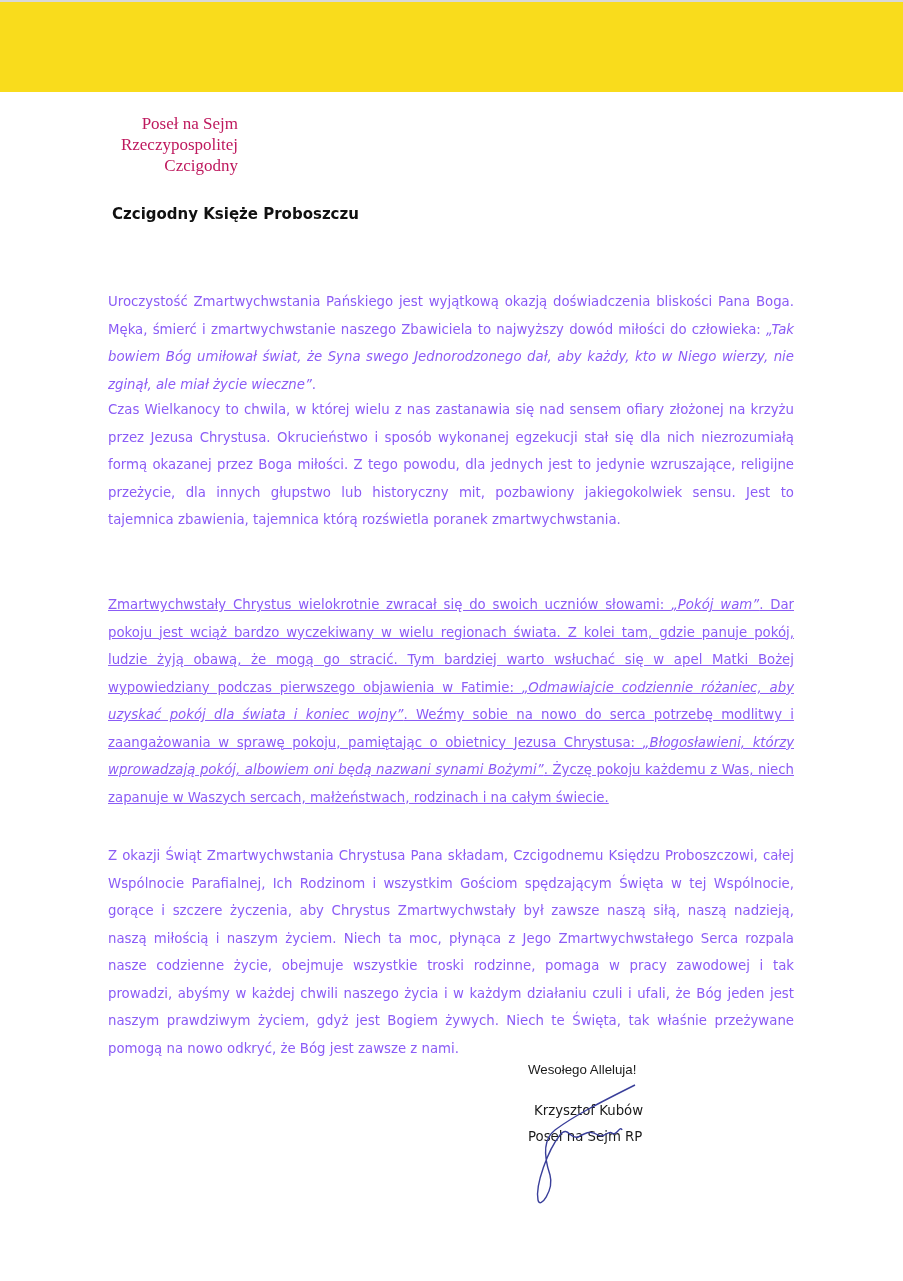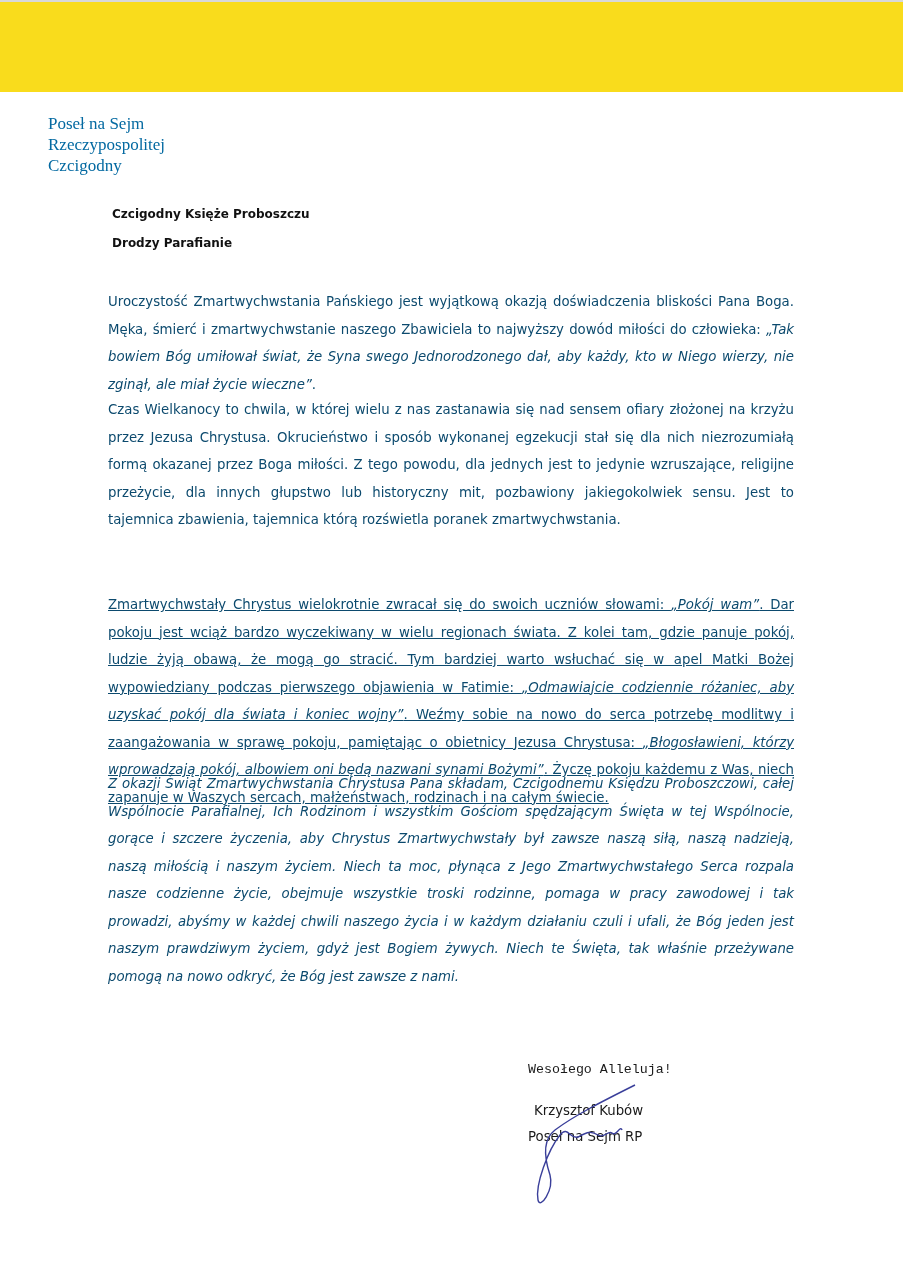--- a/index.html
+++ b/index.html
@@ -1,50 +1,49 @@
 <!DOCTYPE html>
 <html><head>
 <meta charset="utf-8">
 <style>
   html, body { margin: 0; padding: 0; background: #ffffff; }
   body { width: 903px; height: 1281px; position: relative; overflow: hidden; }
   .band { position: absolute; left: 0; top: 0; width: 903px; height: 90px; background: #f9dc1c; border-top: 2px solid #d8d8d8; }
-  .sender { position: absolute; left: 48px; top: 113px; width: 190px; text-align: left;
-            font-family: "Liberation Serif", serif; font-size: 17px; line-height: 21px; color: #0369a1; }
+  .sender { position: absolute; left: 48px; top: 113px; width: 190px; text-align: right;
+            font-family: "Liberation Serif", serif; font-size: 17px; line-height: 21px; color: #be185d; }
   .salutation { position: absolute; left: 112px; top: 200px; font-family: "DejaVu Sans", sans-serif;
-                font-weight: bold; font-size: 12px; line-height: 29px; color: #111; }
+                font-weight: bold; font-size: 15px; line-height: 29px; color: #111; }
   .body-text { position: absolute; left: 108px; width: 686px; font-family: "DejaVu Sans", sans-serif;
-               font-size: 13.3px; line-height: 27.5px; color: #0c4a6e; text-align: justify; }
+               font-size: 13.3px; line-height: 27.5px; color: #8b5cf6; text-align: justify; }
   .p1 { top: 288px; }
   .p2 { top: 396px; }
   .p3 { top: 591px; text-decoration: underline; }
-  .p4 { top: 770px; font-style: italic; }
+  .p4 { top: 842px; }
   .body-text p { margin: 0; }
   i { font-style: italic; }
-  .closing { position: absolute; left: 528px; top: 1060px; font-family: Liberation Mono, monospace;
+  .closing { position: absolute; left: 528px; top: 1060px; font-family: Liberation Sans, sans-serif;
              font-size: 13.3px; line-height: 20px; color: #1a1a1a; }
   .name { position: absolute; left: 534px; top: 1101px; font-family: "DejaVu Sans", sans-serif;
           font-size: 13.3px; line-height: 20px; color: #1a1a1a; }
   .title { position: absolute; left: 528px; top: 1127px; font-family: "DejaVu Sans", sans-serif;
            font-size: 13.3px; line-height: 20px; color: #1a1a1a; }
   .sig { position: absolute; left: 520px; top: 1075px; width: 200px; height: 140px; }
 </style>
 </head>
 <body>
 
 <div class="band"></div>
 
 <div class="sender">
   <div>Poseł na Sejm</div>
   <div>Rzeczypospolitej Czcigodny</div>
 </div>
 
 <div class="salutation">
   <div>Czcigodny Księże Proboszczu</div>
-  <div>Drodzy Parafianie</div>
 </div>
 
 <div class="body-text p1">
   <p><span>Uroczystość Zmartwychwstania Pańskiego jest wyjątkową okazją doświadczenia bliskości Pana Boga. Męka, śmierć i zmartwychwstanie naszego Zbawiciela to najwyższy dowód miłości do człowieka: </span><i>„Tak bowiem Bóg umiłował świat, że Syna swego Jednorodzonego dał, aby każdy, kto w Niego wierzy, nie zginął, ale miał życie wieczne”</i><span>.</span></p>
 </div>
 
 <div class="body-text p2">
   <p>Czas Wielkanocy to chwila, w której wielu z nas zastanawia się nad sensem ofiary złożonej na krzyżu przez Jezusa Chrystusa. Okrucieństwo i sposób wykonanej egzekucji stał się dla nich niezrozumiałą formą okazanej przez Boga miłości. Z tego powodu, dla jednych jest to jedynie wzruszające, religijne przeżycie, dla innych głupstwo lub historyczny mit, pozbawiony jakiegokolwiek sensu. Jest to tajemnica zbawienia, tajemnica którą rozświetla poranek zmartwychwstania.</p>
 </div>
 

